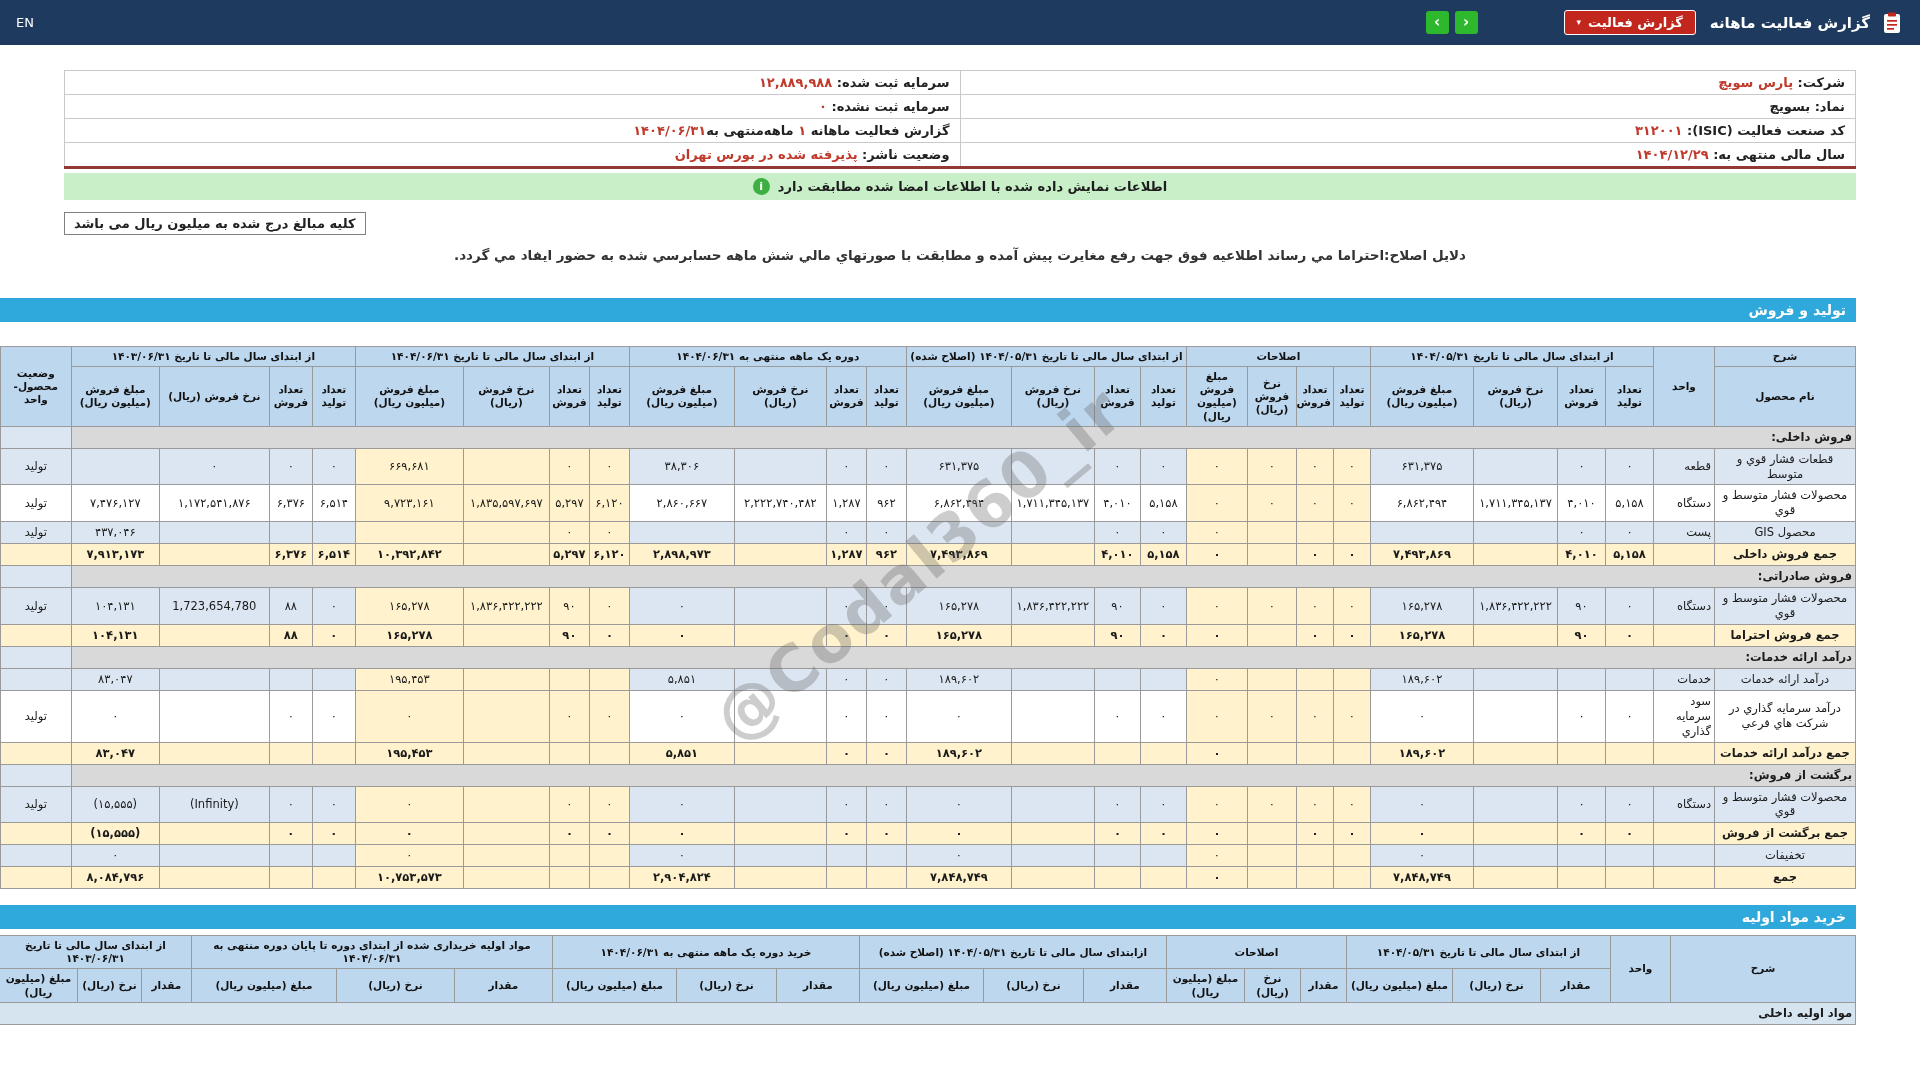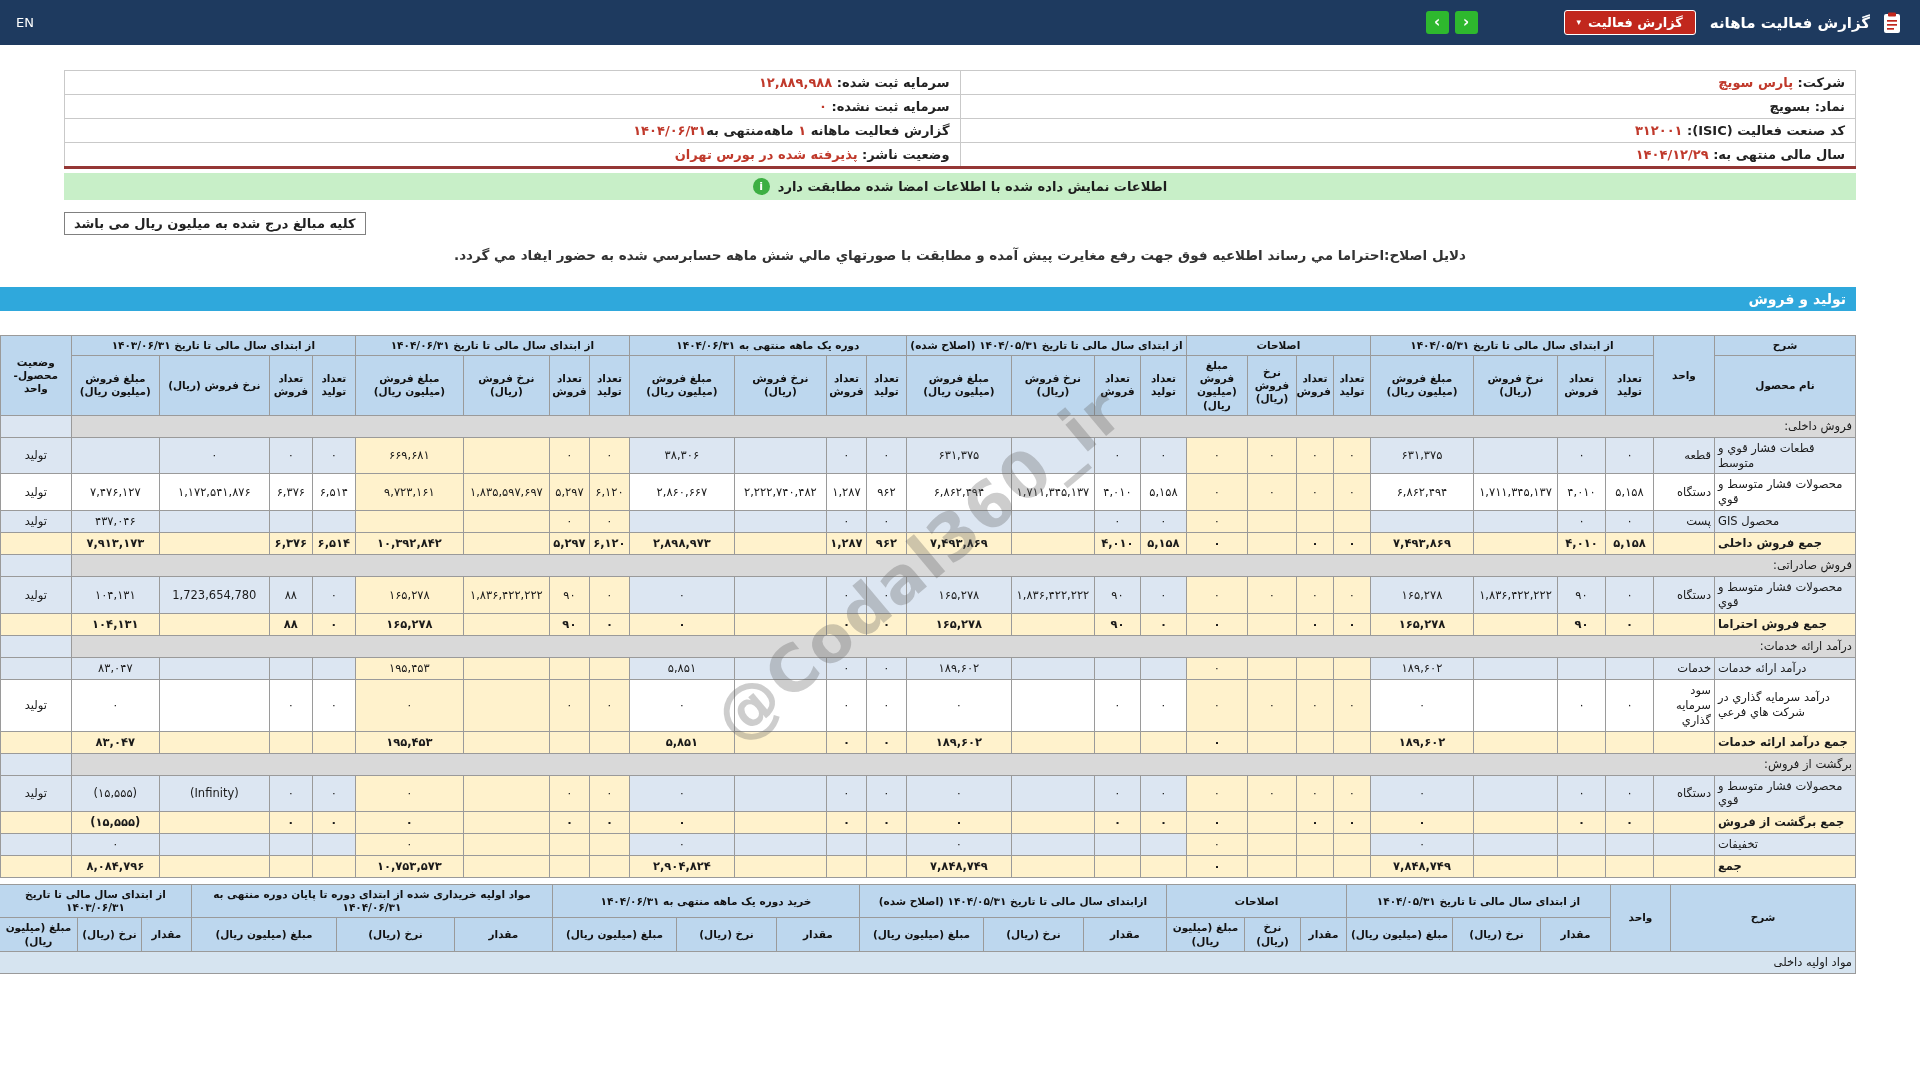--- a/index.html
+++ b/index.html
@@ -34,35 +34,35 @@
   .info-icon{width:17px;height:17px;border-radius:50%;background:#3daf43;color:#fff;font-size:11px;
     font-weight:bold;display:inline-flex;align-items:center;justify-content:center;flex:0 0 auto}
   .million-box-wrap{margin-top:12px;text-align:left}
   .million-box{display:inline-block;border:1px solid #808080;background:#fff;padding:3px 9px;
     font-size:13px;font-weight:bold;color:#222}
   .notice{margin-top:12px;text-align:center;font-size:13.5px;font-weight:bold;color:#333}
   .notice .inline-link{color:#333;text-decoration:none;cursor:pointer}
   
   .section-bar{width:1856px;margin:0 auto;background:#2fa8dc;color:#fff;font-size:14px;font-weight:bold;
     padding:4px 10px;text-align:right}
-  .bar1{margin-top:24px}
+  .bar1{margin-top:35px}
   .bar2{margin-top:16px}
   .subnote{width:1856px;margin:0 auto;border:1px solid #c6c6c6;border-top:none;padding:4px 10px;
     font-size:13px;font-weight:bold;color:#222;background:#fff;text-align:right}
   .data-table{width:1856px;margin:24px auto 0;border-collapse:collapse;table-layout:fixed;font-size:11.5px}
   .data-table.t2{margin-top:6px}
   .data-table th{background:#bdd7ee;border:1px solid #9a9a9a;font-size:10.5px;font-weight:bold;
     color:#111;padding:3px 2px;vertical-align:middle;line-height:1.25;text-align:center}
   .data-table td{border:1px solid #9a9a9a;padding:3px 3px;color:#1a1a1a;vertical-align:middle;
     overflow:hidden;line-height:1.3}
   .num{text-align:center;direction:ltr}
-  .name{text-align:left;padding-right:5px}
+  .name{text-align:center;padding-right:5px}
   .unit{text-align:right}
   .status{text-align:center}
-  .sec-label{font-weight:normal;text-align:right;padding-right:7px}
+  .sec-label{font-weight:bold;text-align:right;padding-right:7px}
   .total-row td{font-weight:bold}
   .neg{color:#e00000}
   .c-blue{background:#dce6f2}
   .c-white{background:#fff}
   .c-hl{background:#fff2cc}
   .c-total{background:#fff2cc}
   .c-section{background:#d9d9d9}
   .c-secblue{background:#d6e4f0}
   
   .watermark{position:absolute;left:700px;top:700px;transform:rotate(-40deg);transform-origin:0 0;
@@ -591,20 +591,21 @@
           <td class="c-total num">۱۰,۷۵۳,۵۷۳</td>
           <td class="c-total num"></td>
           <td class="c-total num"></td>
           <td class="c-total num"></td>
           <td class="c-total num">۸,۰۸۴,۷۹۶</td>
           <td class="c-total status"></td>
         </tr>
       </tbody>
     </table>
 
+  <div class="section-bar bar2">خرید مواد اولیه</div>
   <table class="data-table t2" id="mat-table">
       <colgroup>
         <col style="width: 185px;">
         <col style="width: 60px;">
         <col style="width: 70px;">
         <col style="width: 88px;">
         <col style="width: 106px;">
         <col style="width: 46px;">
         <col style="width: 56px;">
         <col style="width: 78px;">

